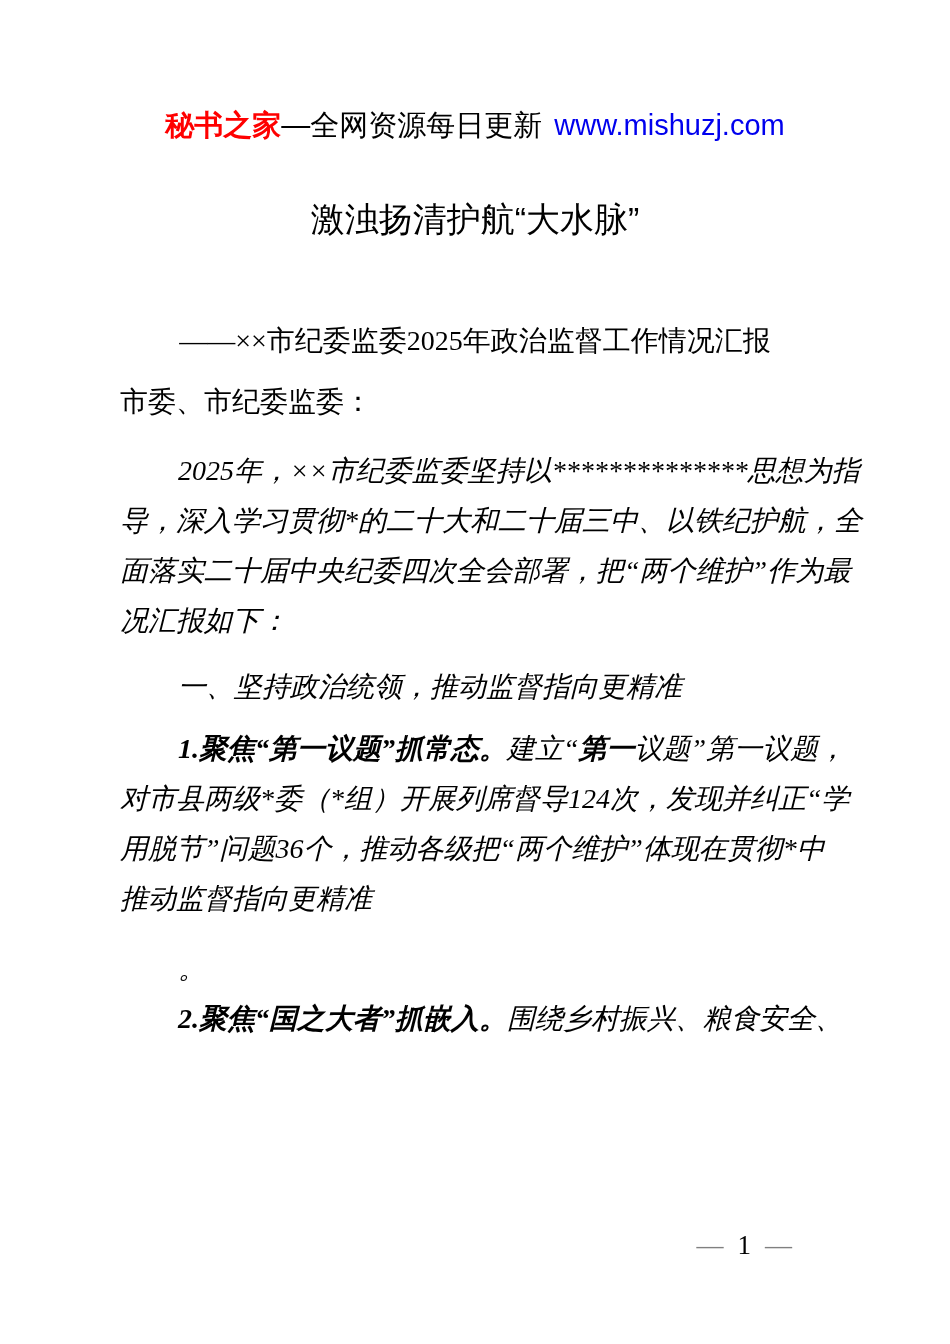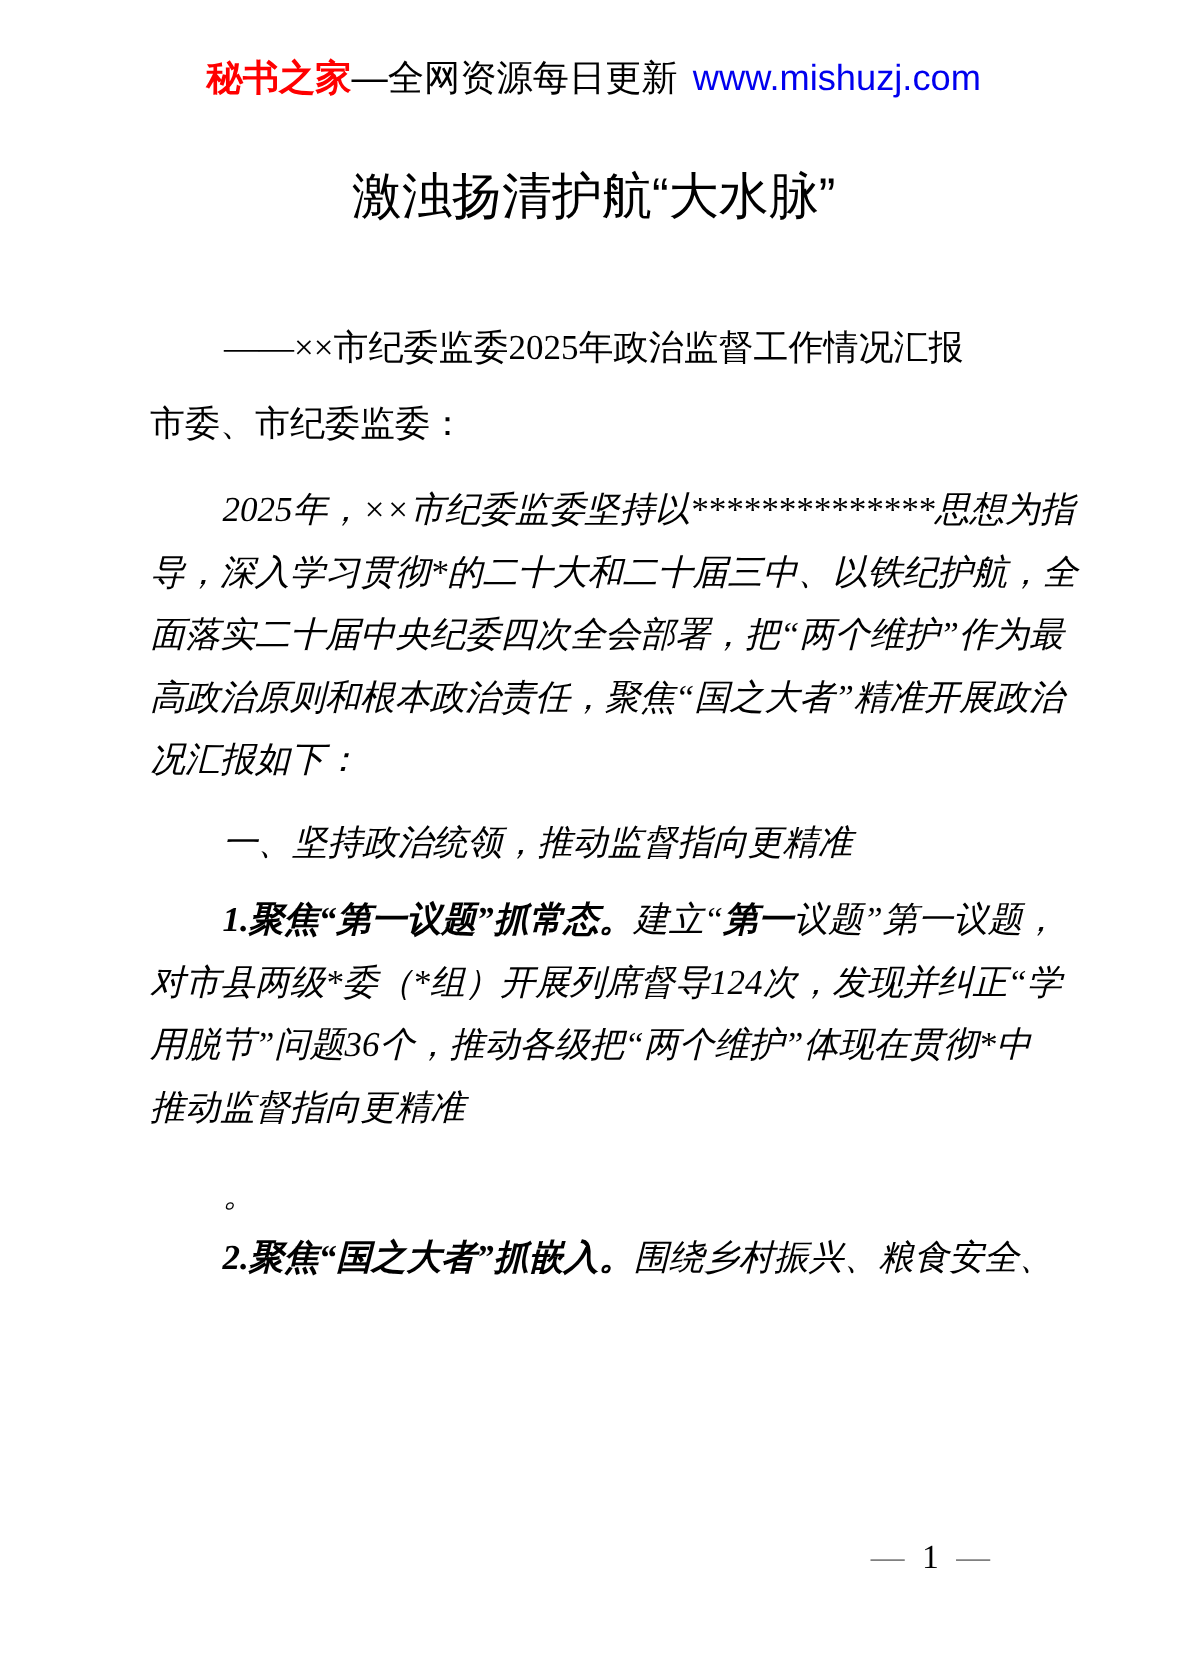--- a/index.html
+++ b/index.html
@@ -12,36 +12,36 @@
   }
   .page {
     position: relative;
     width: 950px;
     height: 1344px;
     padding: 0 120px;
   }
 
   
   .header {
-    padding-top: 44px;
+    padding-top: 106px;
     text-align: center;
     font-size: 29px;
     line-height: 38px;
     white-space: nowrap;
     font-family: "Liberation Sans", sans-serif;
   }
   .header .brand { font-weight: bold; }
   .header .sep, .header .tagline { color: #000; }
   .header .url { text-decoration: none; margin-left: 12px; }
 
   
   .doc-title {
     margin-top: 46px;
     text-align: center;
-    font-size: 40px;
+    font-size: 34px;
     line-height: 58px;
     font-weight: normal;
     font-family: "Liberation Sans", sans-serif;
   }
   .doc-subtitle {
     margin-top: 70px;
     text-align: center;
     font-size: 28px;
     line-height: 46px;
   }
@@ -94,21 +94,20 @@
 
   <div class="doc-subtitle">——××市纪委监委2025年政治监督工作情况汇报</div>
 
   <div class="salutation">市委、市纪委监委：</div>
 
   <div id="body-blocks">
       <div class="block para">
         <div class="line indent"><span>2025年，××市纪委监委坚持以**************思想为指</span></div>
         <div class="line"><span>导，深入学习贯彻*的二十大和二十届三中、以铁纪护航，全</span></div>
         <div class="line"><span>面落实二十届中央纪委四次全会部署，把“两个维护”作为最</span></div>
-        <div class="line"><span>高政治原则和根本政治责任，聚焦“国之大者”精准开展政治</span></div>
         <div class="line"><span>况汇报如下：</span></div>
       </div>
       <div class="block heading">
         <div class="line indent"><span>一、坚持政治统领，推动监督指向更精准</span></div>
       </div>
       <div class="block para">
         <div class="line indent"><span class="bold">1.聚焦“第一议题”抓常态。</span><span>建立“</span><span class="bold">第一</span><span>议题”第一议题，</span></div>
         <div class="line"><span>对市县两级*委（*组）开展列席督导124次，发现并纠正“学</span></div>
         <div class="line"><span>用脱节”问题36个，推动各级把“两个维护”体现在贯彻*中</span></div>
         <div class="line"><span>推动监督指向更精准</span></div>

